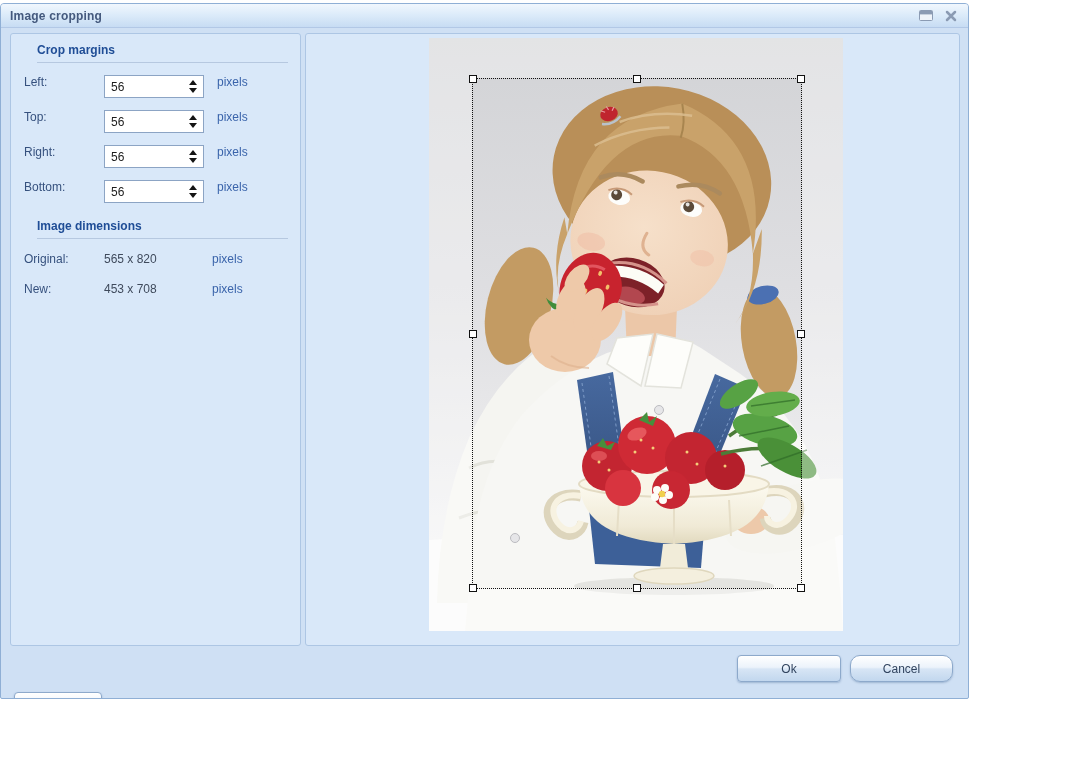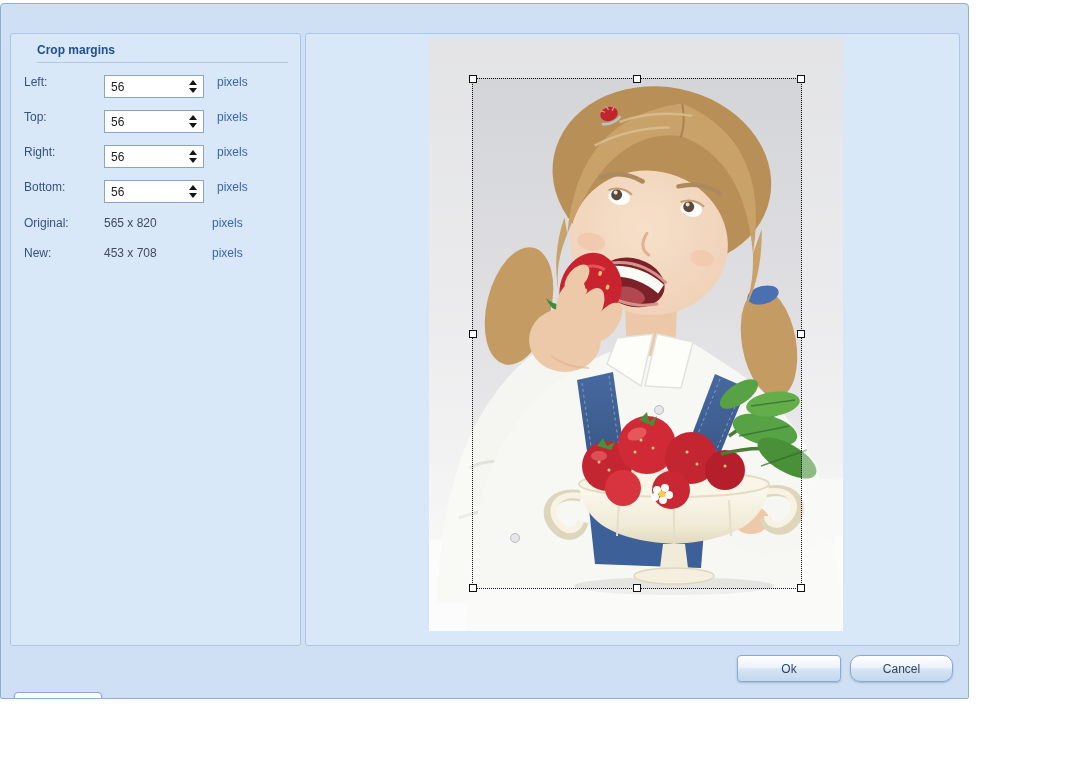--- a/index.html
+++ b/index.html
@@ -97,20 +97,36 @@
   }
   .btn-help   { left: 13px;  top: 688px; width: 88px; }
   .btn-ok     { left: 736px; top: 651px; width: 104px; height: 27px; }
   .btn-cancel { left: 849px; top: 651px; width: 103px; height: 27px; border-radius: 10px; }
 </style>
 </head>
 <body>
 
 <div class="dialog">
 
+  <div class="titlebar">
+    <span class="title">Image cropping</span>
+    <span class="winbtns">
+      <span class="winbtn">
+        <svg width="14" height="11" viewBox="0 0 14 11">
+          <rect x="0.5" y="0.5" width="13" height="10" rx="1" fill="#eef3f9" stroke="#8b9bb3"></rect>
+          <rect x="1" y="1" width="12" height="3.4" fill="#8b9bb3"></rect>
+        </svg>
+      </span>
+      <span class="winbtn">
+        <svg width="12" height="12" viewBox="0 0 12 12">
+          <path d="M2,2 L10,10 M10,2 L2,10" stroke="#8b9bb3" stroke-width="2.5" stroke-linecap="round"></path>
+        </svg>
+      </span>
+    </span>
+  </div>
 
   <div class="panel left-panel">
     <div class="section-header">Crop margins</div>
 
     <div class="field-row">
       <span class="field-label">Left:</span>
       <span class="spinner">
         <input class="spin-input" value="56" style="">
         <span class="spin-arrows">
           <span class="tri-up"></span>
@@ -149,20 +165,21 @@
       <span class="spinner">
         <input class="spin-input" value="56" style="">
         <span class="spin-arrows">
           <span class="tri-up"></span>
           <span class="tri-down"></span>
         </span>
       </span>
       <span class="unit">pixels</span>
     </div>
 
+    <div class="section-header dims-header">Image dimensions</div>
 
     <div class="dim-row">
       <span class="dim-label">Original:</span>
       <span class="dim-value">565 x 820</span>
       <span class="dim-unit">pixels</span>
     </div>
     <div class="dim-row">
       <span class="dim-label">New:</span>
       <span class="dim-value">453 x 708</span>
       <span class="dim-unit">pixels</span>

